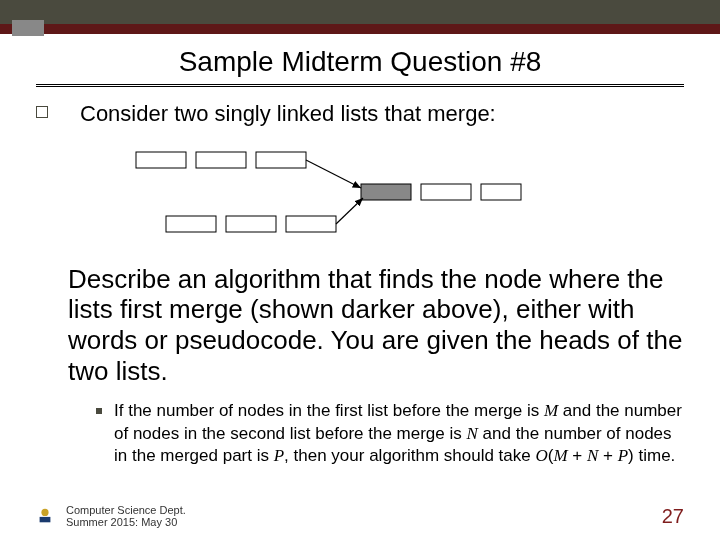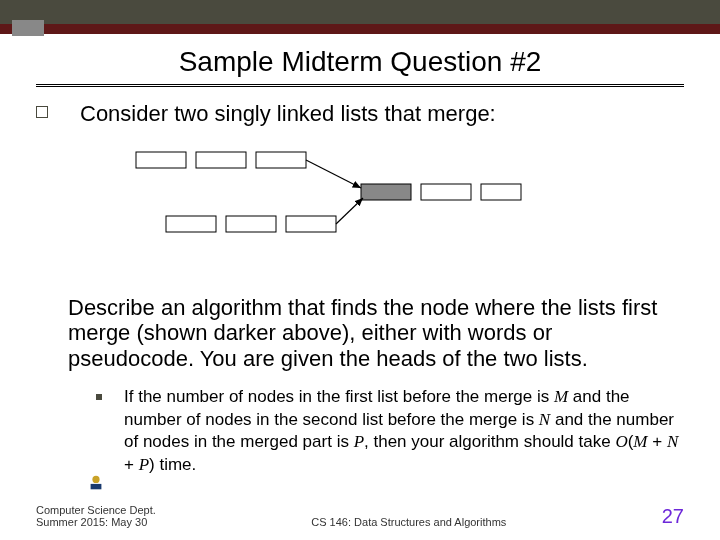--- a/index.html
+++ b/index.html
@@ -72,30 +72,29 @@
   }
   .p1 {
     font-size: 22px;
     line-height: 1.25;
   }
   .diagram {
     margin-left: 60px;
     margin-bottom: 16px;
   }
   .p2 {
-    font-size: 22px;
+    font-size: 26px;
     line-height: 1.18;
     margin-left: 32px;
     margin-bottom: 14px;
-    margin-top: 31px;
   }
   .sub-row {
     display: flex;
     align-items: flex-start;
-    gap: 22px;
+    gap: 12px;
     margin-left: 60px;
   }
   .sub-bullet {
     width: 6px;
     height: 6px;
     background: #4a4a3e;
     margin-top: 8px;
     flex-shrink: 0;
   }
   .p3 {
@@ -107,36 +106,36 @@
     position: absolute;
     bottom: 12px;
     left: 36px;
     right: 36px;
     display: flex;
     align-items: flex-end;
     justify-content: space-between;
     font-size: 11px;
     color: #333;
   }
-  .footer-left { display: flex; align-items: center; gap: 12px; flex-direction: column; }
+  .footer-left { display: flex; align-items: center; gap: 12px; }
   .logo {
     width: 18px;
     height: 18px;
   }
   .footer-center { text-align: center; flex: 1; }
-  .footer-right { font-size: 20px; color: #6d28d9; }
+  .footer-right { font-size: 20px; color: #7f1d1d; }
 </style>
 </head>
 <body>
 
 <div class="topbar-dark"></div>
 <div class="topbar-maroon"></div>
 <div class="shadow-tab"></div>
 
-<h1 class="title">Sample Midterm Question #2</h1>
+<h1 class="title">Sample Midterm Question #8</h1>
 <div class="title-rule"></div>
 
 <div class="content">
 
   <div class="bullet-row">
     <div class="bullet-square"></div>
     <div class="p1">Consider two singly linked lists that merge:</div>
   </div>
 
   <svg class="diagram" width="430" height="100">
@@ -178,16 +177,15 @@
     <svg class="logo" viewBox="0 0 20 20">
       <circle cx="10" cy="6" r="4" fill="#c9a227"></circle>
       <rect x="4" y="11" width="12" height="6" fill="#1a3a6e"></rect>
     </svg>
     <div>
       <div>Computer Science Dept.</div>
       <div>Summer 2015: May 30</div>
     </div>
   </div>
   <div class="footer-center">
-    <div>CS 146: Data Structures and Algorithms</div>
   </div>
   <div class="footer-right">27</div>
 </div>
 
 </body></html>

